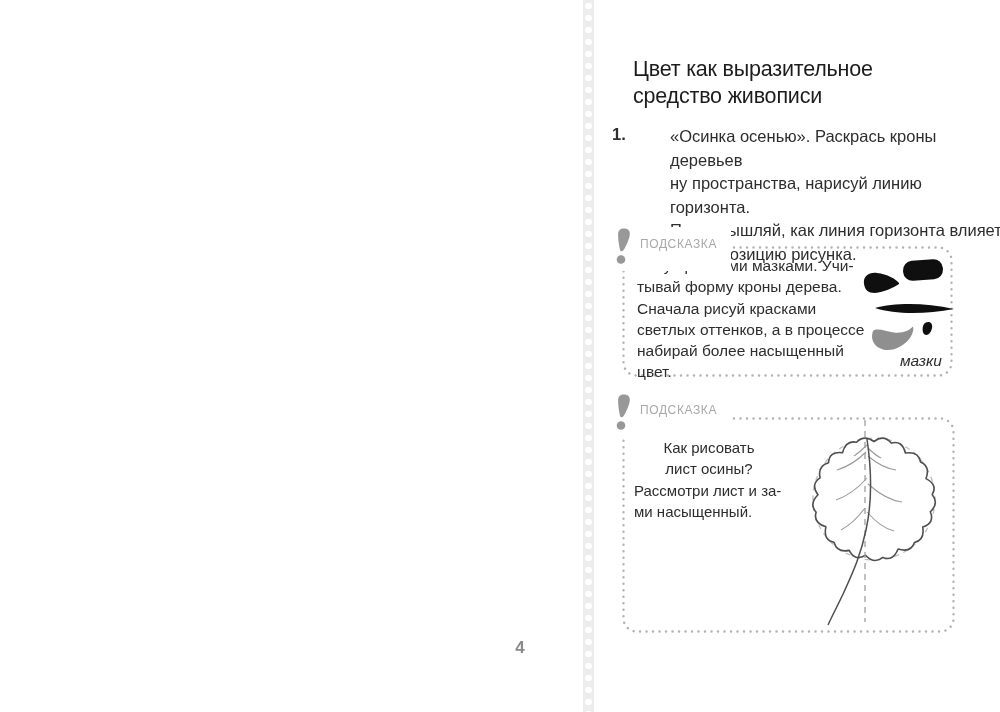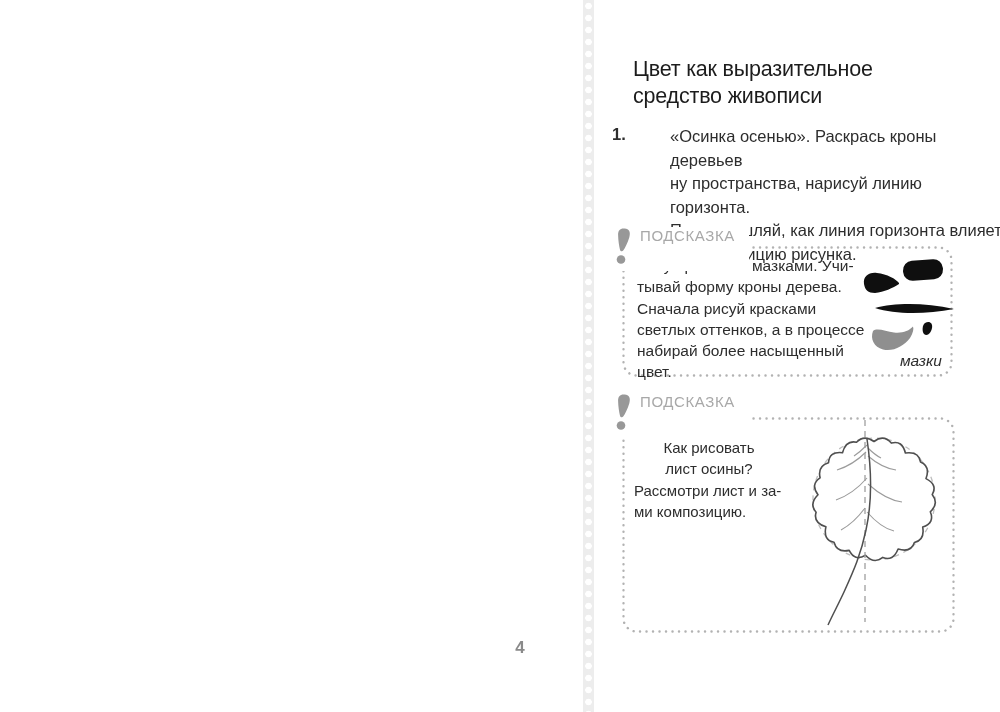--- a/index.html
+++ b/index.html
@@ -39,21 +39,21 @@
   .hint-box-1{left:622px;top:246px;width:331px;height:131px;}
   .hint-box-2{left:622px;top:417px;width:333px;height:216px;}
   .hint-header{
     position:absolute;z-index:3;background:#fff;display:flex;align-items:flex-start;
     padding:0 14px 6px 0;
   }
   .hint-header-1{left:614px;top:227px;}
   .hint-header-2{left:614px;top:393px;}
   .excl-icon{display:block;margin-right:8px;}
   .hint-label{
-    font-size:15px;letter-spacing:0.6px;
+    margin-top:10px;font-size:12px;letter-spacing:0.6px;
     color:var(--hint-label,#a8a8a8);white-space:nowrap;text-align:center;
   }
   .hint1-text{
     position:absolute;left:637px;top:255px;width:228px;z-index:2;
     font-size:15.5px;line-height:21.3px;
   }
   .strokes-art{position:absolute;left:860px;top:255px;z-index:2;}
   .strokes-caption{
     position:absolute;left:858px;top:352px;width:84px;text-align:right;z-index:2;
     font-size:15.5px;
@@ -146,21 +146,21 @@
         <rect x="1.5" y="1.5" width="330" height="213" rx="13" fill="none" stroke="var(--hint-border,#b2b2b2)" stroke-width="2.4" stroke-dasharray="0.1 6.4" stroke-linecap="round"></rect>
       </svg>
     </div>
 
     <div class="hint2-heading">
       <div>Как рисовать</div>
       <div>лист осины?</div>
     </div>
     <div class="hint2-text">
       <div>Рассмотри лист и за-</div>
-      <div>ми композицию.</div>
+      <div>ми насыщенный.</div>
     </div>
 
     <svg class="leaf-art" width="180" height="214" viewBox="0 0 180 214">
       <circle cx="99" cy="81" r="61" fill="none" stroke="var(--guide-dash,#bdbdbd)" stroke-width="1.3" stroke-dasharray="5 5"></circle>
       <path d="M99.0,23.5 Q108.8,16.2 116.3,25.1 Q127.2,21.9 130.4,35.0 Q143.8,33.2 145.5,43.9 Q155.6,48.0 151.0,60.6 Q162.9,66.6 157.2,76.6 Q164.3,85.8 155.3,93.8 Q160.0,104.8 147.7,109.1 Q150.0,122.0 139.4,124.5 Q136.2,134.9 123.1,131.0 Q118.0,143.7 107.8,139.4 Q99.2,146.5 90.5,137.2 Q79.7,143.6 74.2,132.4 Q62.0,135.0 59.0,124.2 Q48.0,122.1 50.9,108.8 Q37.9,104.6 41.1,94.2 Q33.7,86.2 43.0,76.8 Q35.2,66.3 45.1,59.8 Q42.3,48.2 53.5,44.8 Q54.3,33.1 67.5,34.7 Q70.9,21.9 81.5,24.2 Q89.1,16.3 99.0,23.5 Z" fill="#ffffff" stroke="var(--leaf-outline,#4f4f4f)" stroke-width="1.6" stroke-linejoin="round"></path>
       <path d="M90,2 L90,204" fill="none" stroke="#9f9f9f" stroke-width="1.3" stroke-dasharray="6 5"></path>
       <g fill="none" stroke="var(--leaf-vein,#9b9b9b)" stroke-width="1.1">
         <path d="M91,34 Q78,47 62,52"></path>
         <path d="M92,60 Q78,76 61,82"></path>
         <path d="M90,90 Q79,105 66,112"></path>

